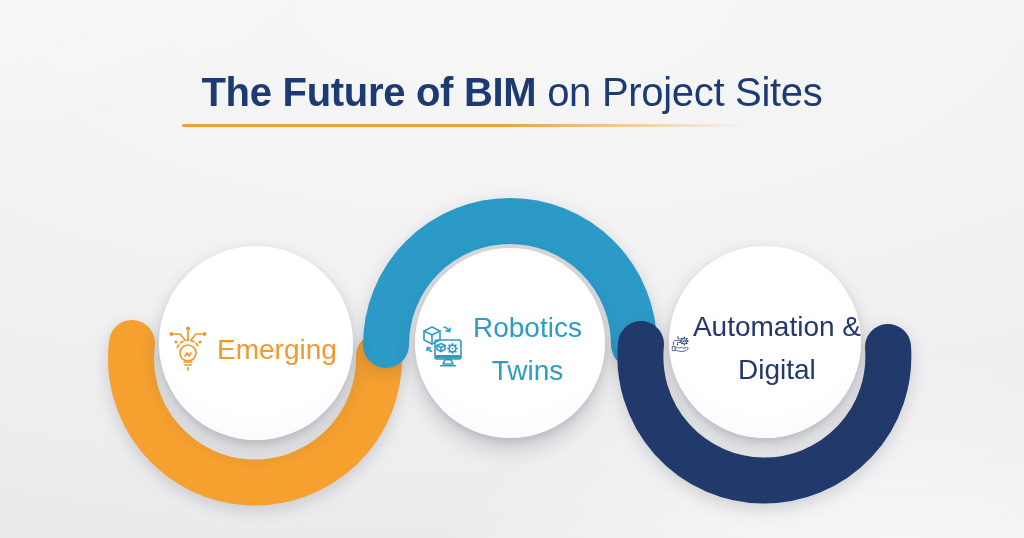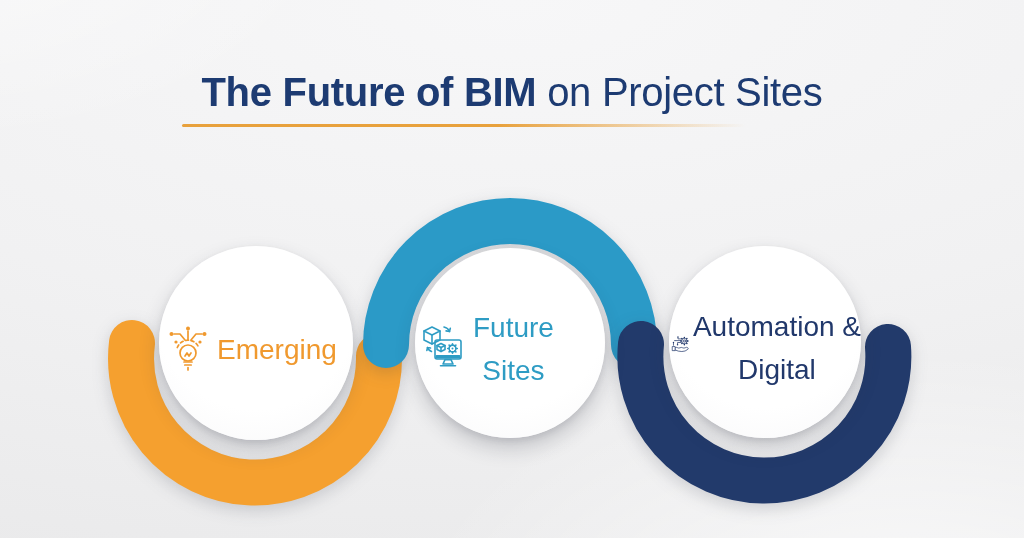--- a/index.html
+++ b/index.html
@@ -87,22 +87,22 @@
       <path d="M29 39.6 L35 39.6 L37 44 L27 44 Z"></path>
       <path d="M24.5 45.8 H 39.5"></path>
       <path d="M25 23.5 L29 25.5 L25 27.5 L21 25.5 Z"></path>
       <path d="M21 25.5 V 29.5 L25 31.5 L29 29.5 V 25.5"></path>
       <path d="M25 27.5 V 31.5"></path>
       <circle cx="36.5" cy="28.5" r="3.4"></circle>
       <circle cx="36.5" cy="28.5" r="1" fill="currentColor" stroke="none"></circle>
       <path d="M36.5 23.7 V 25.1 M36.5 31.9 V 33.3 M31.7 28.5 H 33.1 M39.9 28.5 H 41.3 M33.1 25.1 l 1 1 M39.9 25.1 l -1 1 M33.1 31.9 l 1 -1 M39.9 31.9 l -1 -1"></path>
     </svg>
     <div class="card-label" style="color: rgb(46, 156, 196);">
-      <div>Future</div>
-      <div>Sites</div>
+      <div>Robotics</div>
+      <div>Twins</div>
     </div>
   </div>
 
   <div class="circle circle-3">
     <svg class="card-icon" width="58" height="56" viewBox="0 0 56 56" fill="none" stroke="currentColor" stroke-width="1.7" stroke-linecap="round" stroke-linejoin="round" style="color: rgb(33, 56, 107);">
       <g stroke-width="3.4">
         <path d="M36 5.5 V 8 M36 20 V 22.5 M27.5 14 H 30 M42 14 H 44.5"></path>
         <path d="M30 8 l 1.8 1.8 M42 8 l -1.8 1.8 M30 20 l 1.8 -1.8 M42 20 l -1.8 -1.8"></path>
       </g>
       <circle cx="36" cy="14" r="6.3" fill="#fff"></circle>

